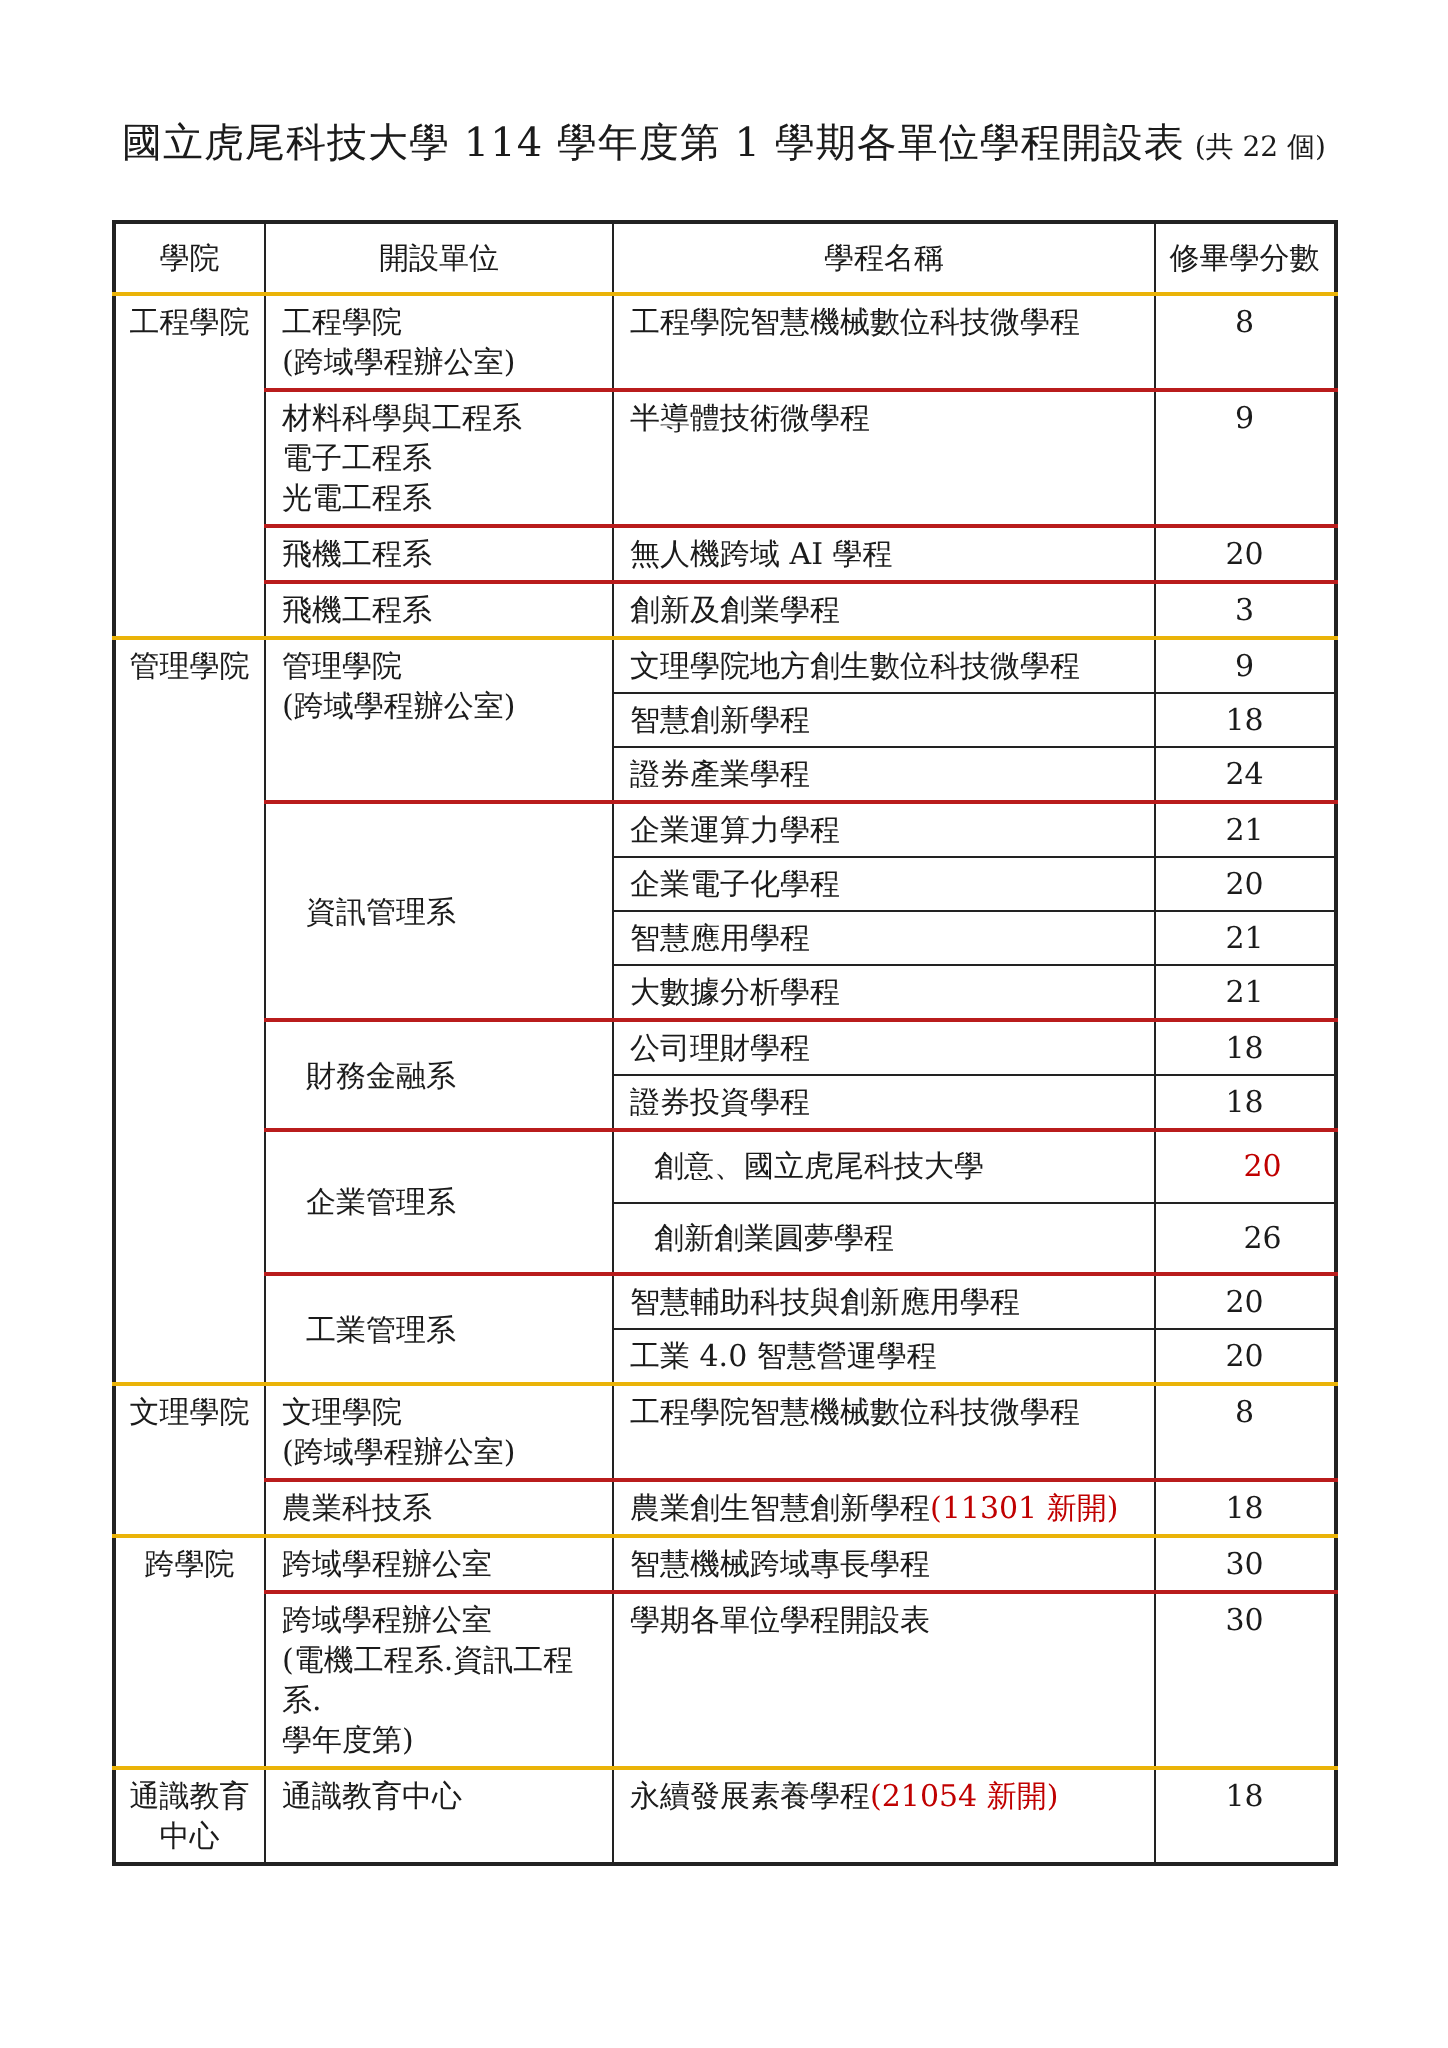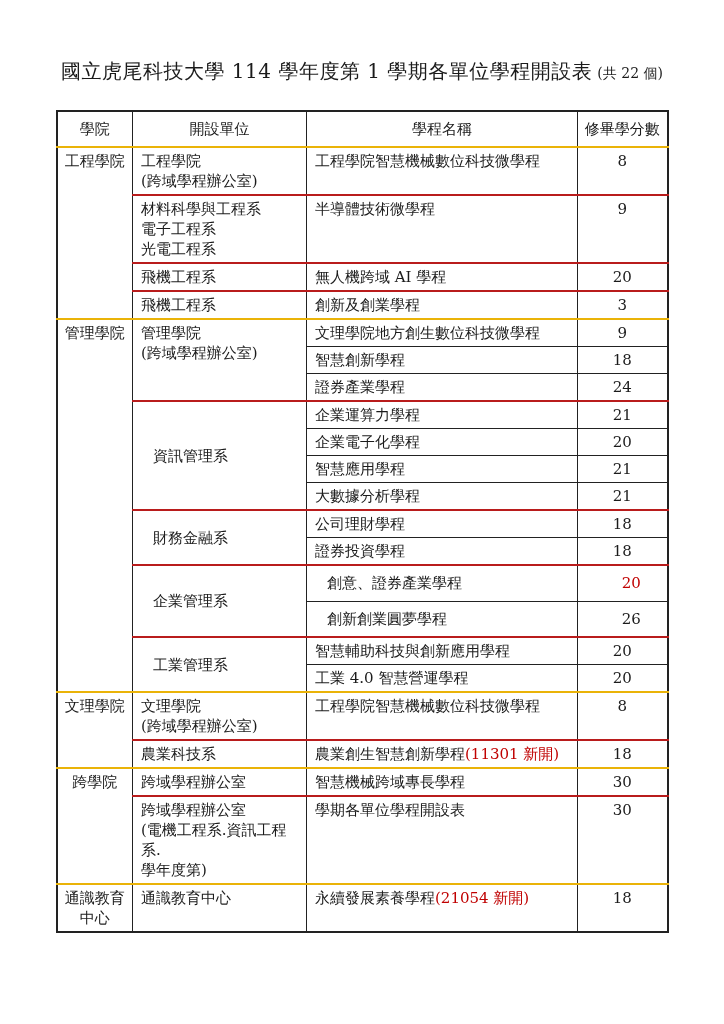--- a/index.html
+++ b/index.html
@@ -140,21 +140,21 @@
           <td class="credits">18</td>
         </tr>
         <tr class="r">
           <td class="name"><span>證券投資學程</span></td>
           <td class="credits">18</td>
         </tr>
         <tr class="r tall group-start">
           <td class="unit va-mid" rowspan="2">
             <div>企業管理系</div>
           </td>
-          <td class="name va-mid"><span>創意、證券產業學程</span></td>
+          <td class="name va-mid"><span>創意、國立虎尾科技大學</span></td>
           <td class="credits va-mid red">20</td>
         </tr>
         <tr class="r tall">
           <td class="name va-mid"><span>創新創業圓夢學程</span></td>
           <td class="credits va-mid">26</td>
         </tr>
         <tr class="r group-start">
           <td class="unit va-mid" rowspan="2">
             <div>工業管理系</div>
           </td>

